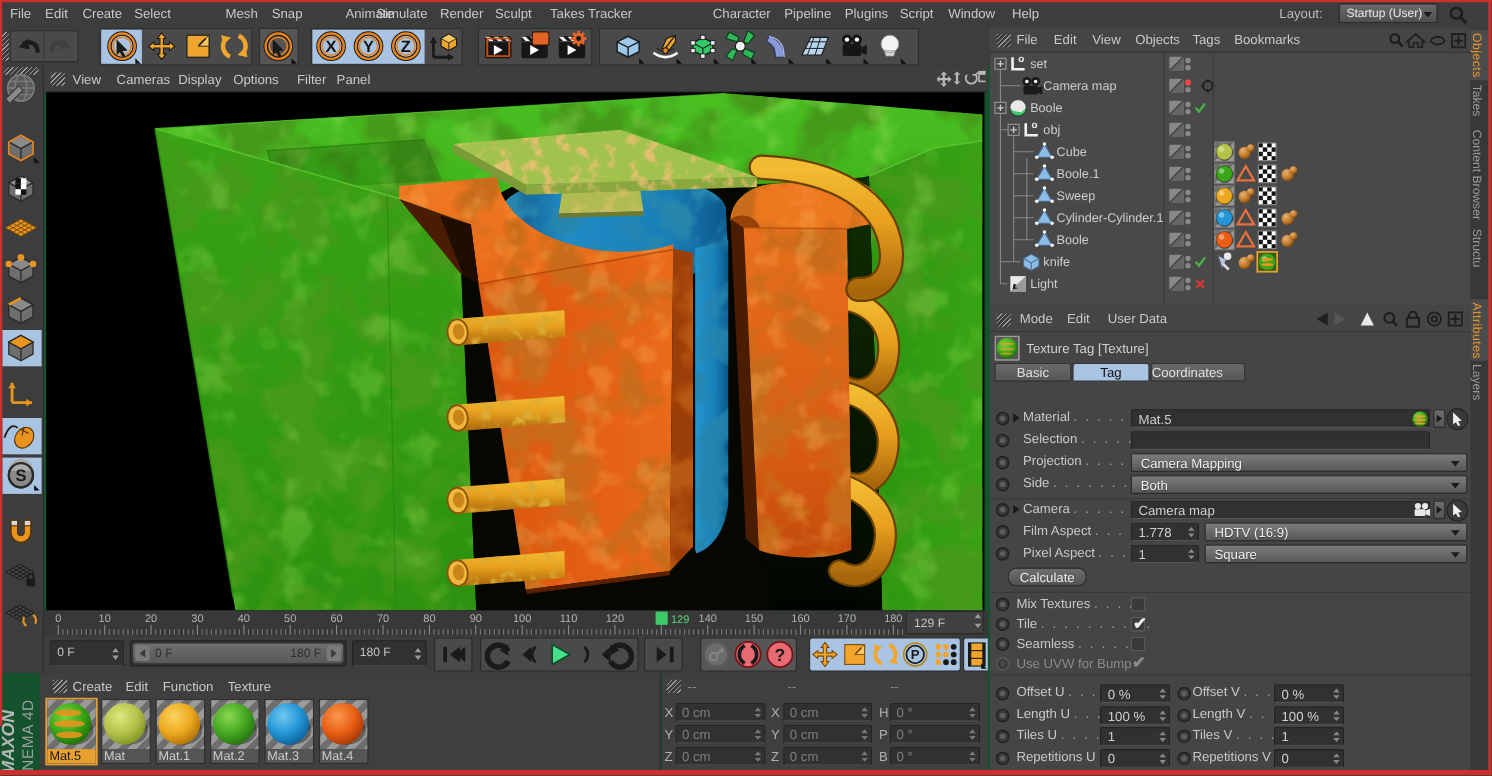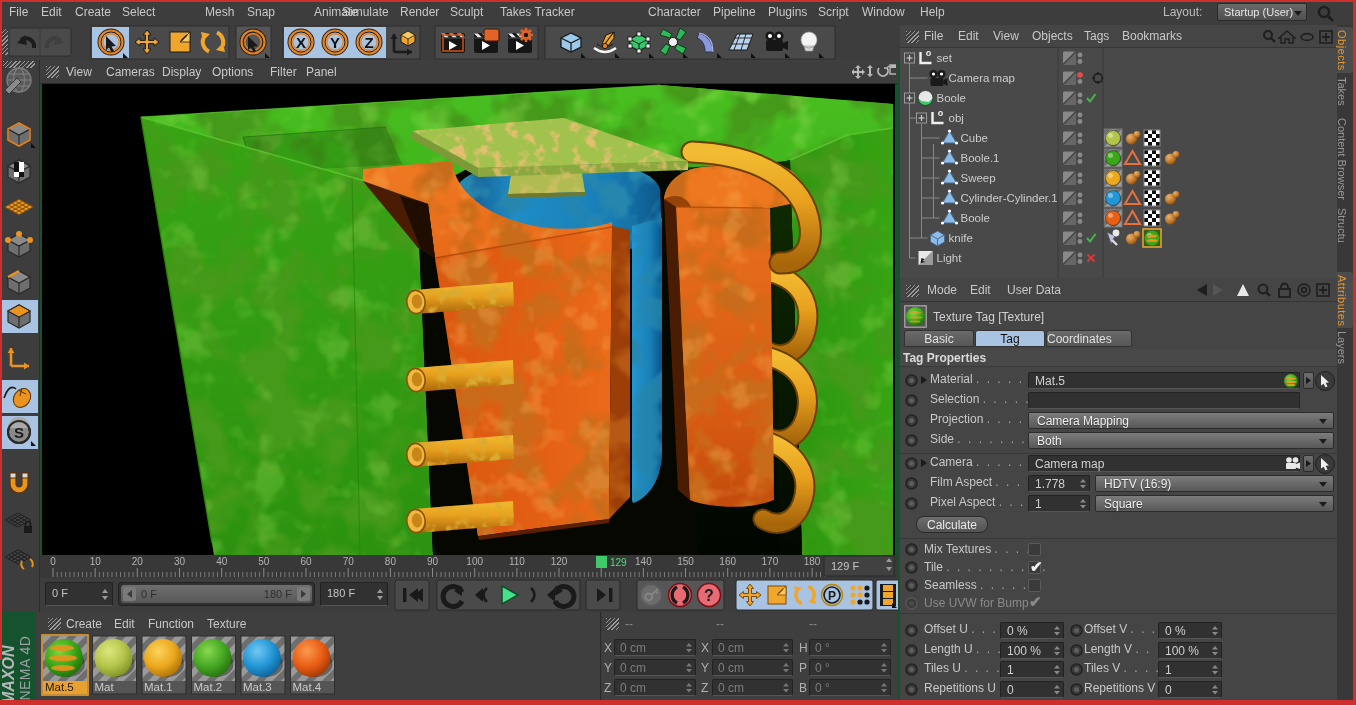--- a/index.html
+++ b/index.html
@@ -1491,23 +1491,20 @@
       <ellipse cx="11.5" cy="7.5" rx="6.5" ry="1.2" fill="#e89a2c" opacity="0.7"></ellipse>
       <ellipse cx="11.5" cy="12.5" rx="7.5" ry="1.2" fill="#e89a2c" opacity="0.7"></ellipse>
       <ellipse cx="11" cy="16.5" rx="5.5" ry="1" fill="#e89a2c" opacity="0.7"></ellipse>
     </svg>
     <div class="abs txt" style="left:33px;top:32px;color:#d0d0d0;">Texture Tag [Texture]</div>
 
     <div class="abs" style="left:4px;top:52px;width:70px;height:17px;background:linear-gradient(#6a6a6a,#565656);border:1px solid #333;border-radius:3px 3px 0 0;color:#e0e0e0;font-size:12px;text-align:center;line-height:16px;">Basic</div>
     <div class="abs" style="left:75px;top:52px;width:70px;height:17px;background:#a9c3e2;border:1px solid #333;border-radius:3px 3px 0 0;color:#111;font-size:12px;text-align:center;line-height:16px;">Tag</div>
     <div class="abs" style="left:146px;top:52px;width:86px;height:17px;background:linear-gradient(#6a6a6a,#565656);border:1px solid #333;border-radius:3px 3px 0 0;color:#e0e0e0;font-size:12px;text-align:left;line-height:16px;">Coordinates</div>
 
-    <div class="abs" style="left:0px;top:71px;width:437px;height:18px;background:#494949;border-bottom:1px solid #3a3a3a;">
-      <div class="abs" style="left:3px;top:2px;font-size:12px;font-weight:bold;color:#dadada;">Tag Properties</div>
-    </div>
     <div id="attrrows">
         <svg class="abs" style="left:5px;top:96px;" width="13" height="13">
           <circle cx="6.5" cy="6.5" r="5.5" fill="#3a3a3a" stroke="#222" stroke-width="1.5"></circle>
           <circle cx="6.5" cy="6.5" r="2.5" fill="#5e5e5e"></circle>
         </svg>
         <svg class="abs" style="left:20px;top:97px;" width="8" height="10">
           <path d="M 1,1 L 7,5 L 1,9 Z" fill="#1a1a1a"></path>
         </svg>
         <div class="abs" style="left:30px;top:94px;font-size:12px;color:#c8c8c8;white-space:nowrap;">Material <span style="letter-spacing:2px;color:#a8a8a8;">. . . . . . . .</span></div>
         <div class="abs field" style="left:128px;top:94px;width:272px;height:17px;">

